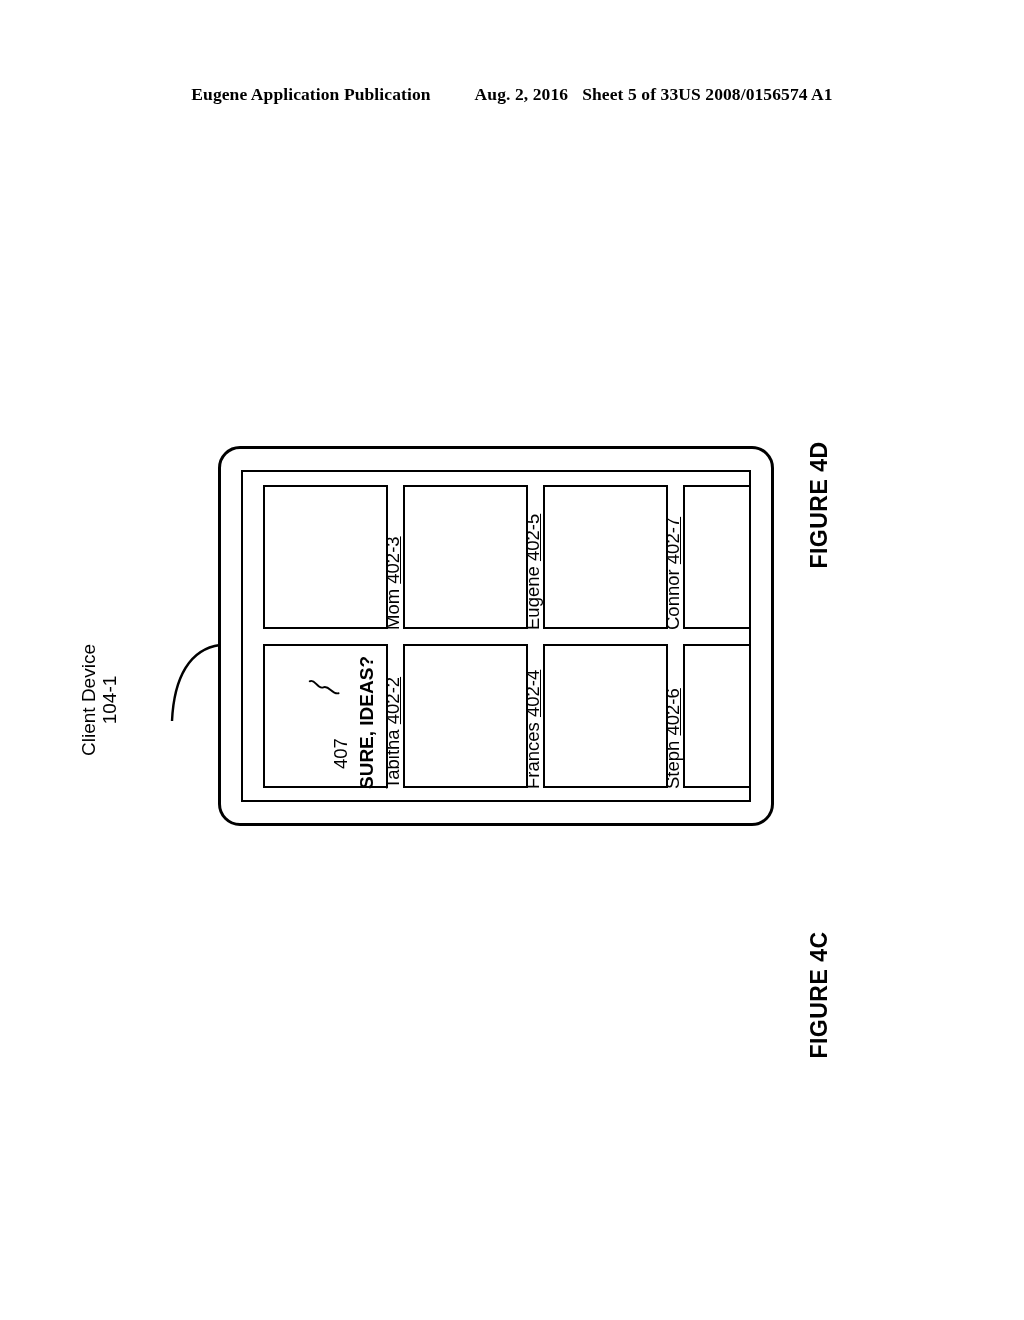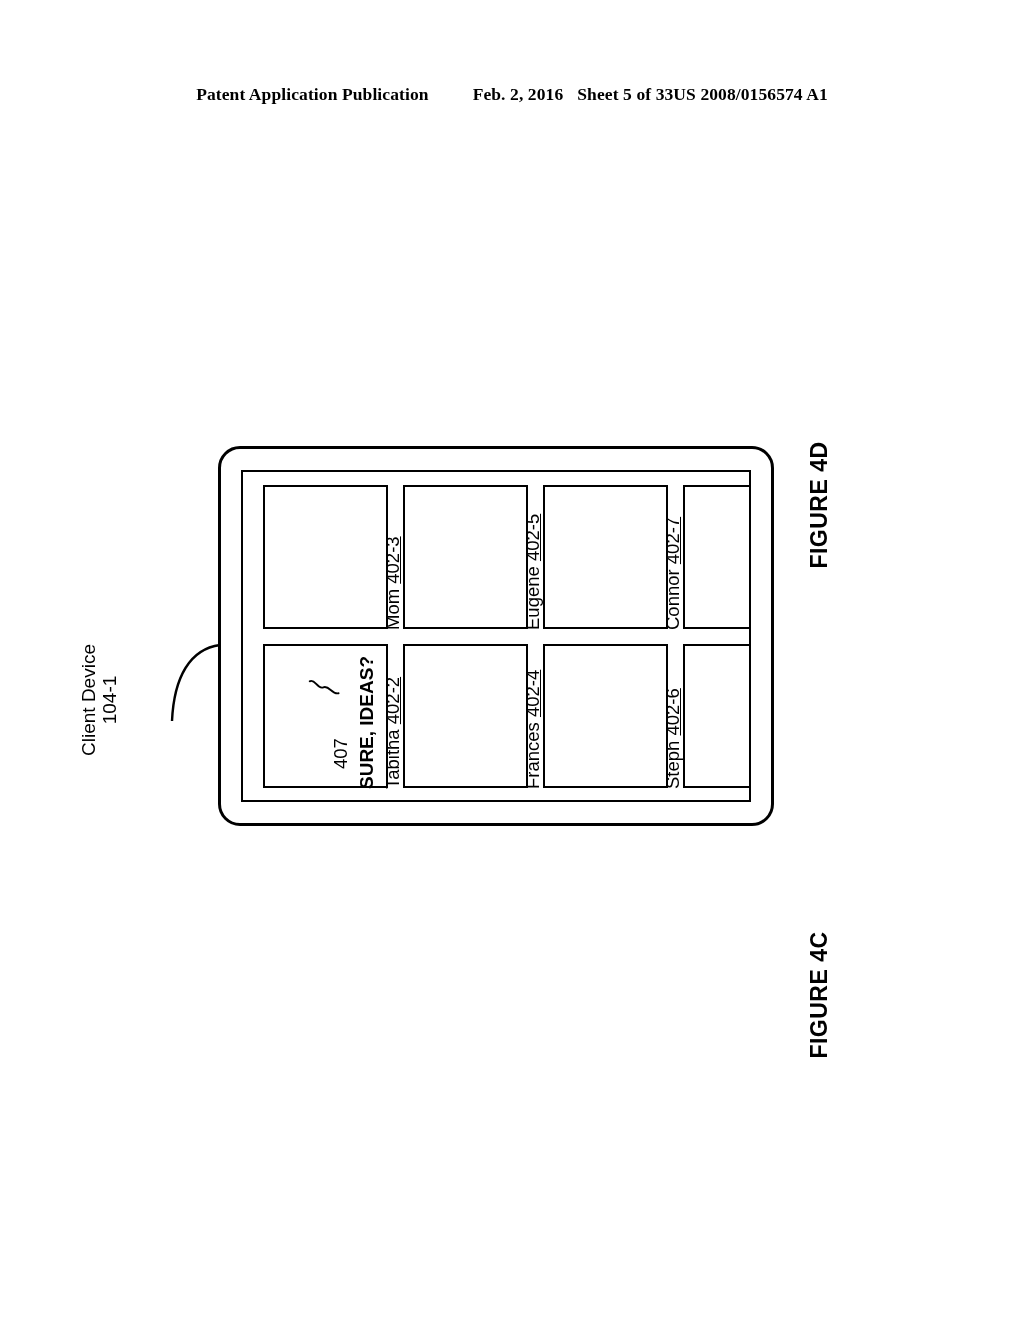--- a/index.html
+++ b/index.html
@@ -194,22 +194,22 @@
     top: 30px;
     width: 34px;
     height: 26px;
     overflow: visible;
   }
 </style>
 </head>
 <body>
 
 <div class="page-header">
-  <span class="hdr-pub">Patent Application Publication</span>
-  <span class="hdr-date">Feb. 2, 2016</span>
+  <span class="hdr-pub">Eugene Application Publication</span>
+  <span class="hdr-date">Aug. 2, 2016</span>
   <span class="hdr-sheet">Sheet 5 of 33</span>
   <span class="hdr-num">US 2008/0156574 A1</span>
 </div>
 
 <div class="figure-block" id="figure-4d">
 
   <div class="callout" id="callout-4d">
     <span class="cl-line">Client Device</span>
     <span class="cl-line">104-1</span>
   </div>

